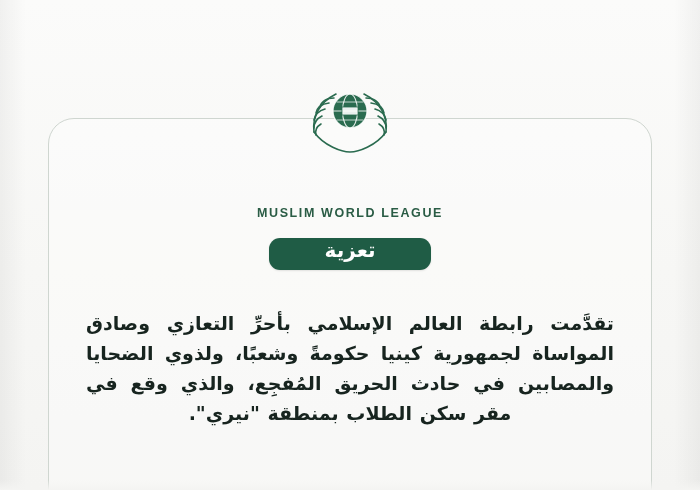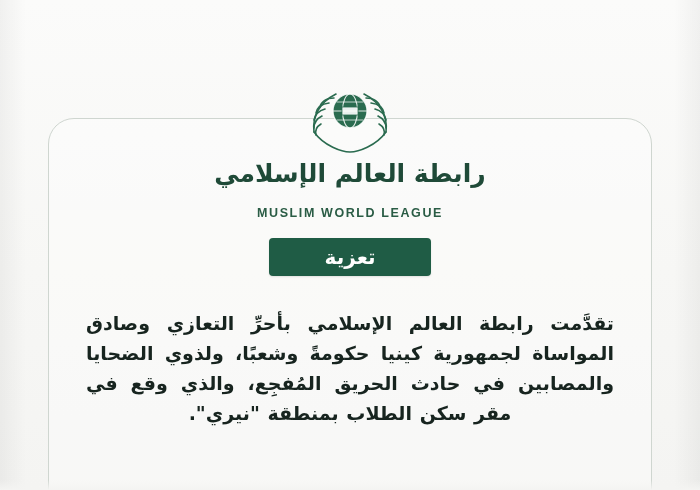--- a/index.html
+++ b/index.html
@@ -98,25 +98,24 @@
     direction: ltr;
   }
 
   
   .badge {
     position: absolute;
     left: 50%;
     transform: translateX(-50%);
     top: 238px;
     width: 162px;
-    height: 38px;
+    height: 32px;
     background: #1f5c45;
-    border-radius: 4px;
+    border-radius: 11px;
     display: flex;
-    align-items: center;
     justify-content: center;
     box-shadow: 0 1px 2px rgba(0,0,0,0.10);
   }
   .badge-text {
     color: #ffffff;
     font-size: 20px;
     font-weight: bold;
     letter-spacing: 0.5px;
   }
 
@@ -191,21 +190,20 @@
           <ellipse cx="60" cy="33" rx="7.5" ry="17" fill="none" stroke="#ffffff" stroke-width="1.1" opacity="0.85"></ellipse>
           <line x1="43" y1="33" x2="77" y2="33" stroke="#ffffff" stroke-width="1.1" opacity="0.85"></line>
           <line x1="46.5" y1="24" x2="73.5" y2="24" stroke="#ffffff" stroke-width="1" opacity="0.7"></line>
           <line x1="46.5" y1="42" x2="73.5" y2="42" stroke="#ffffff" stroke-width="1" opacity="0.7"></line>
           <rect x="52" y="29" width="16" height="8" fill="#ffffff" opacity="0.9"></rect>
           <rect x="52" y="29" width="16" height="8" fill="none" stroke="#2a6b4f" stroke-width="0.8"></rect>
         </g>
       </svg>
     </div>
 
-    <div class="org-ar">رابطة العالم الإسلامي</div>
 
     <div class="org-en">MUSLIM WORLD LEAGUE</div>
 
     <div class="badge">
       <span class="badge-text">تعزية</span>
     </div>
 
     <div class="body">
       <p class="para p1">تقدَّمت رابطة العالم الإسلامي بأحرِّ التعازي وصادق المواساة لجمهورية كينيا حكومةً وشعبًا، ولذوي الضحايا والمصابين في حادث الحريق المُفجِع، والذي وقع في مقر سكن الطلاب بمنطقة "نيري".</p>
     </div>

